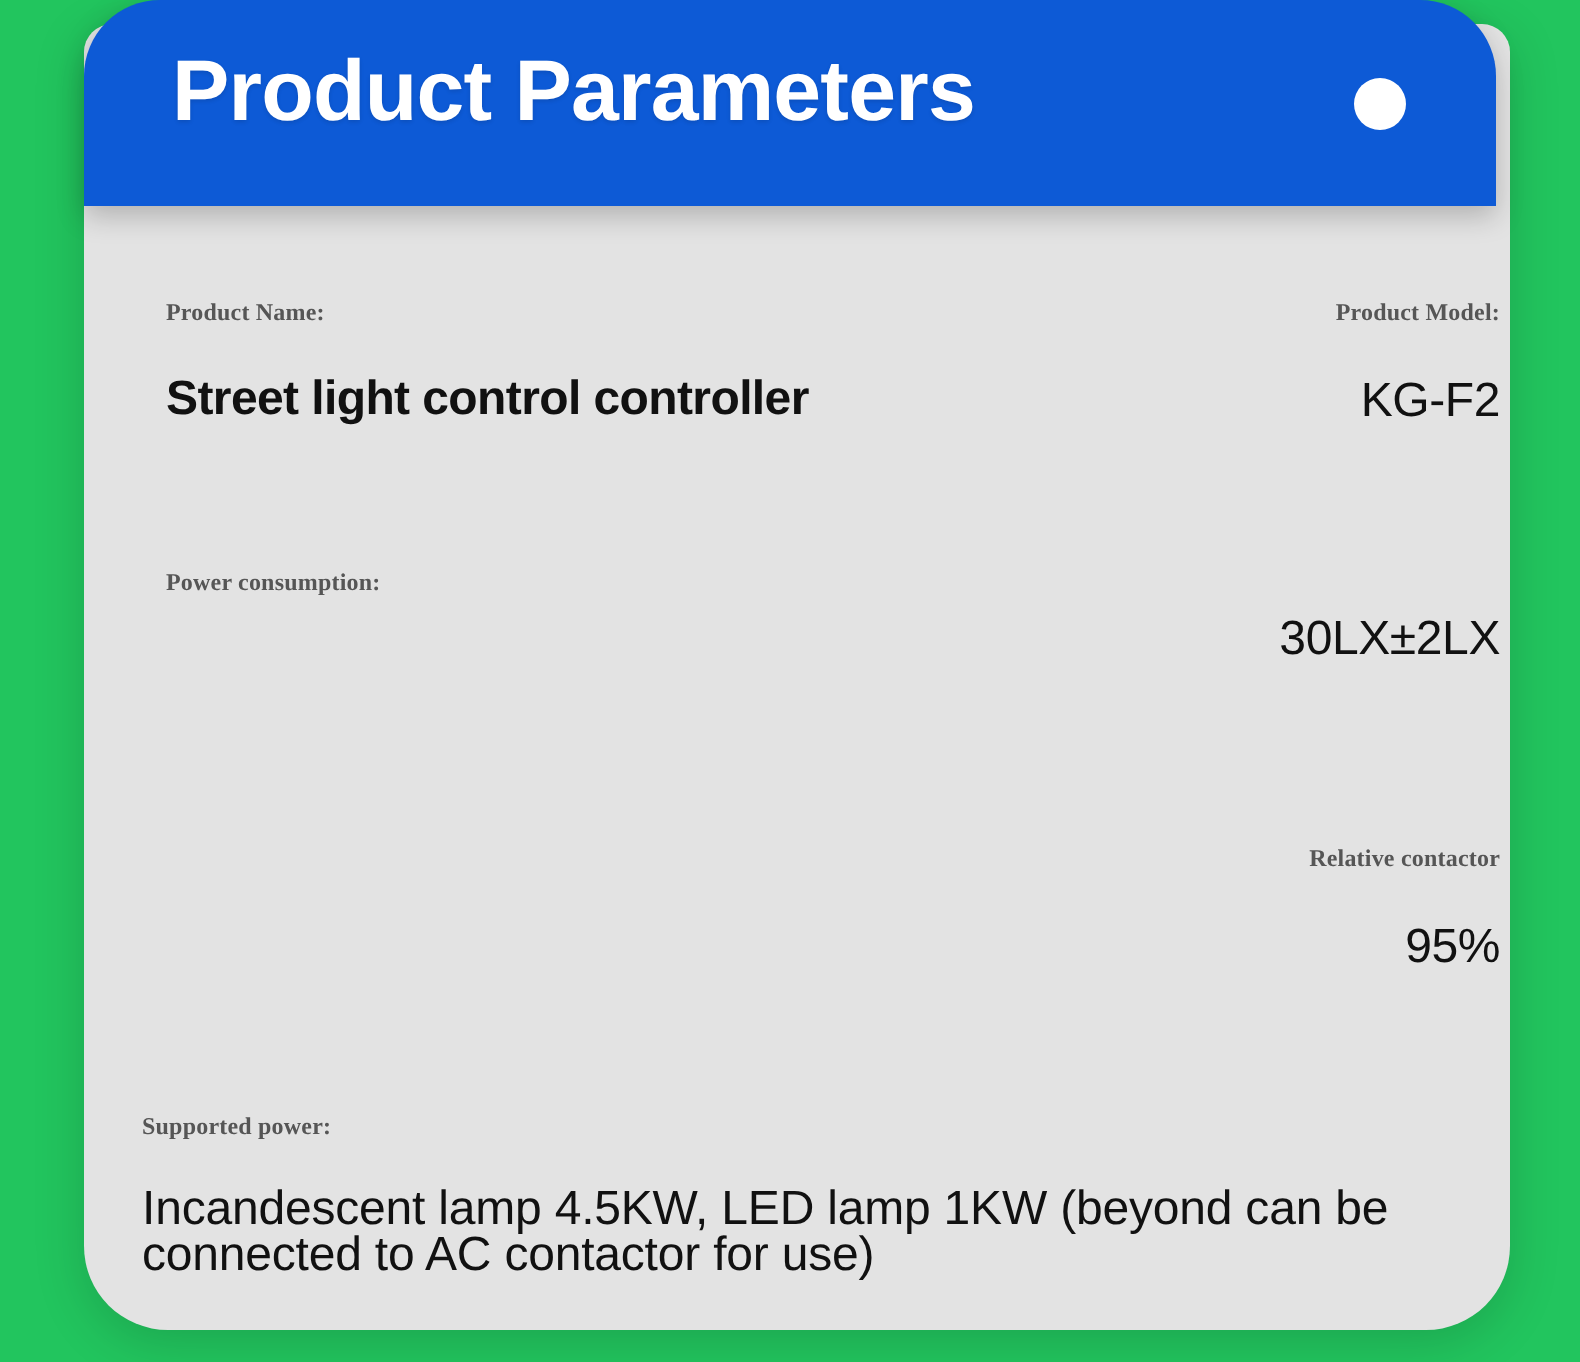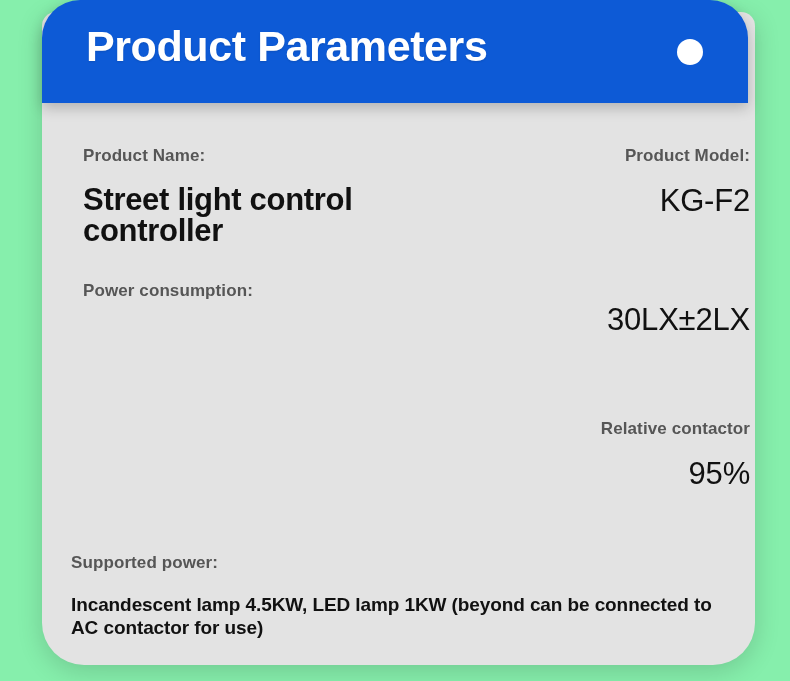--- a/index.html
+++ b/index.html
@@ -9,21 +9,21 @@
     height: 681px;
     background: #ffffff;
     font-family: "Liberation Sans", sans-serif;
     overflow: hidden;
   }
 
   #root {
     position: relative;
     width: 790px;
     height: 681px;
-    background: #86efac;
+    background: #22c55e;
   }
 
   
   .param-card {
     position: absolute;
     left: 42px;
     top: 12px;
     width: 713px;
     height: 653px;
     background: #e3e3e3;
@@ -90,52 +90,53 @@
   .param-cell {
     position: absolute;
     top: 0;
   }
 
   .col-left  { left: 41px;  width: 400px; }
   .col-right { left: 446px; width: 262px; text-align: right; }
   .col-full  { left: 29px;  width: 660px; }
 
   .param-label {
-    font-size: 17px;
+    font-size: 12px;
     font-weight: bold;
     color: #565656;
     letter-spacing: 0.1px;
     line-height: 16px;
     white-space: nowrap;
+    font-family: Liberation Serif, serif;
   }
 
   .param-label.offset-down { margin-top: 2px; }
 
   .param-value {
     margin-top: 20px;
-    font-size: 31px;
+    font-size: 24px;
     font-weight: normal;
     color: #111111;
     line-height: 34px;
     letter-spacing: -0.2px;
   }
 
   .param-value.strong {
     font-weight: bold;
     letter-spacing: -0.3px;
   }
 
   .param-value.wrap2 {
     line-height: 31px;
   }
 
   .param-value.small-strong {
     margin-top: 22px;
-    font-size: 19px;
-    font-weight: bold;
+    font-size: 24px;
+    font-weight: normal;
     line-height: 23px;
     letter-spacing: -0.1px;
   }
 </style>
 </head>
 <body>
 
 <div id="root">
 
   <div class="param-card"></div>

